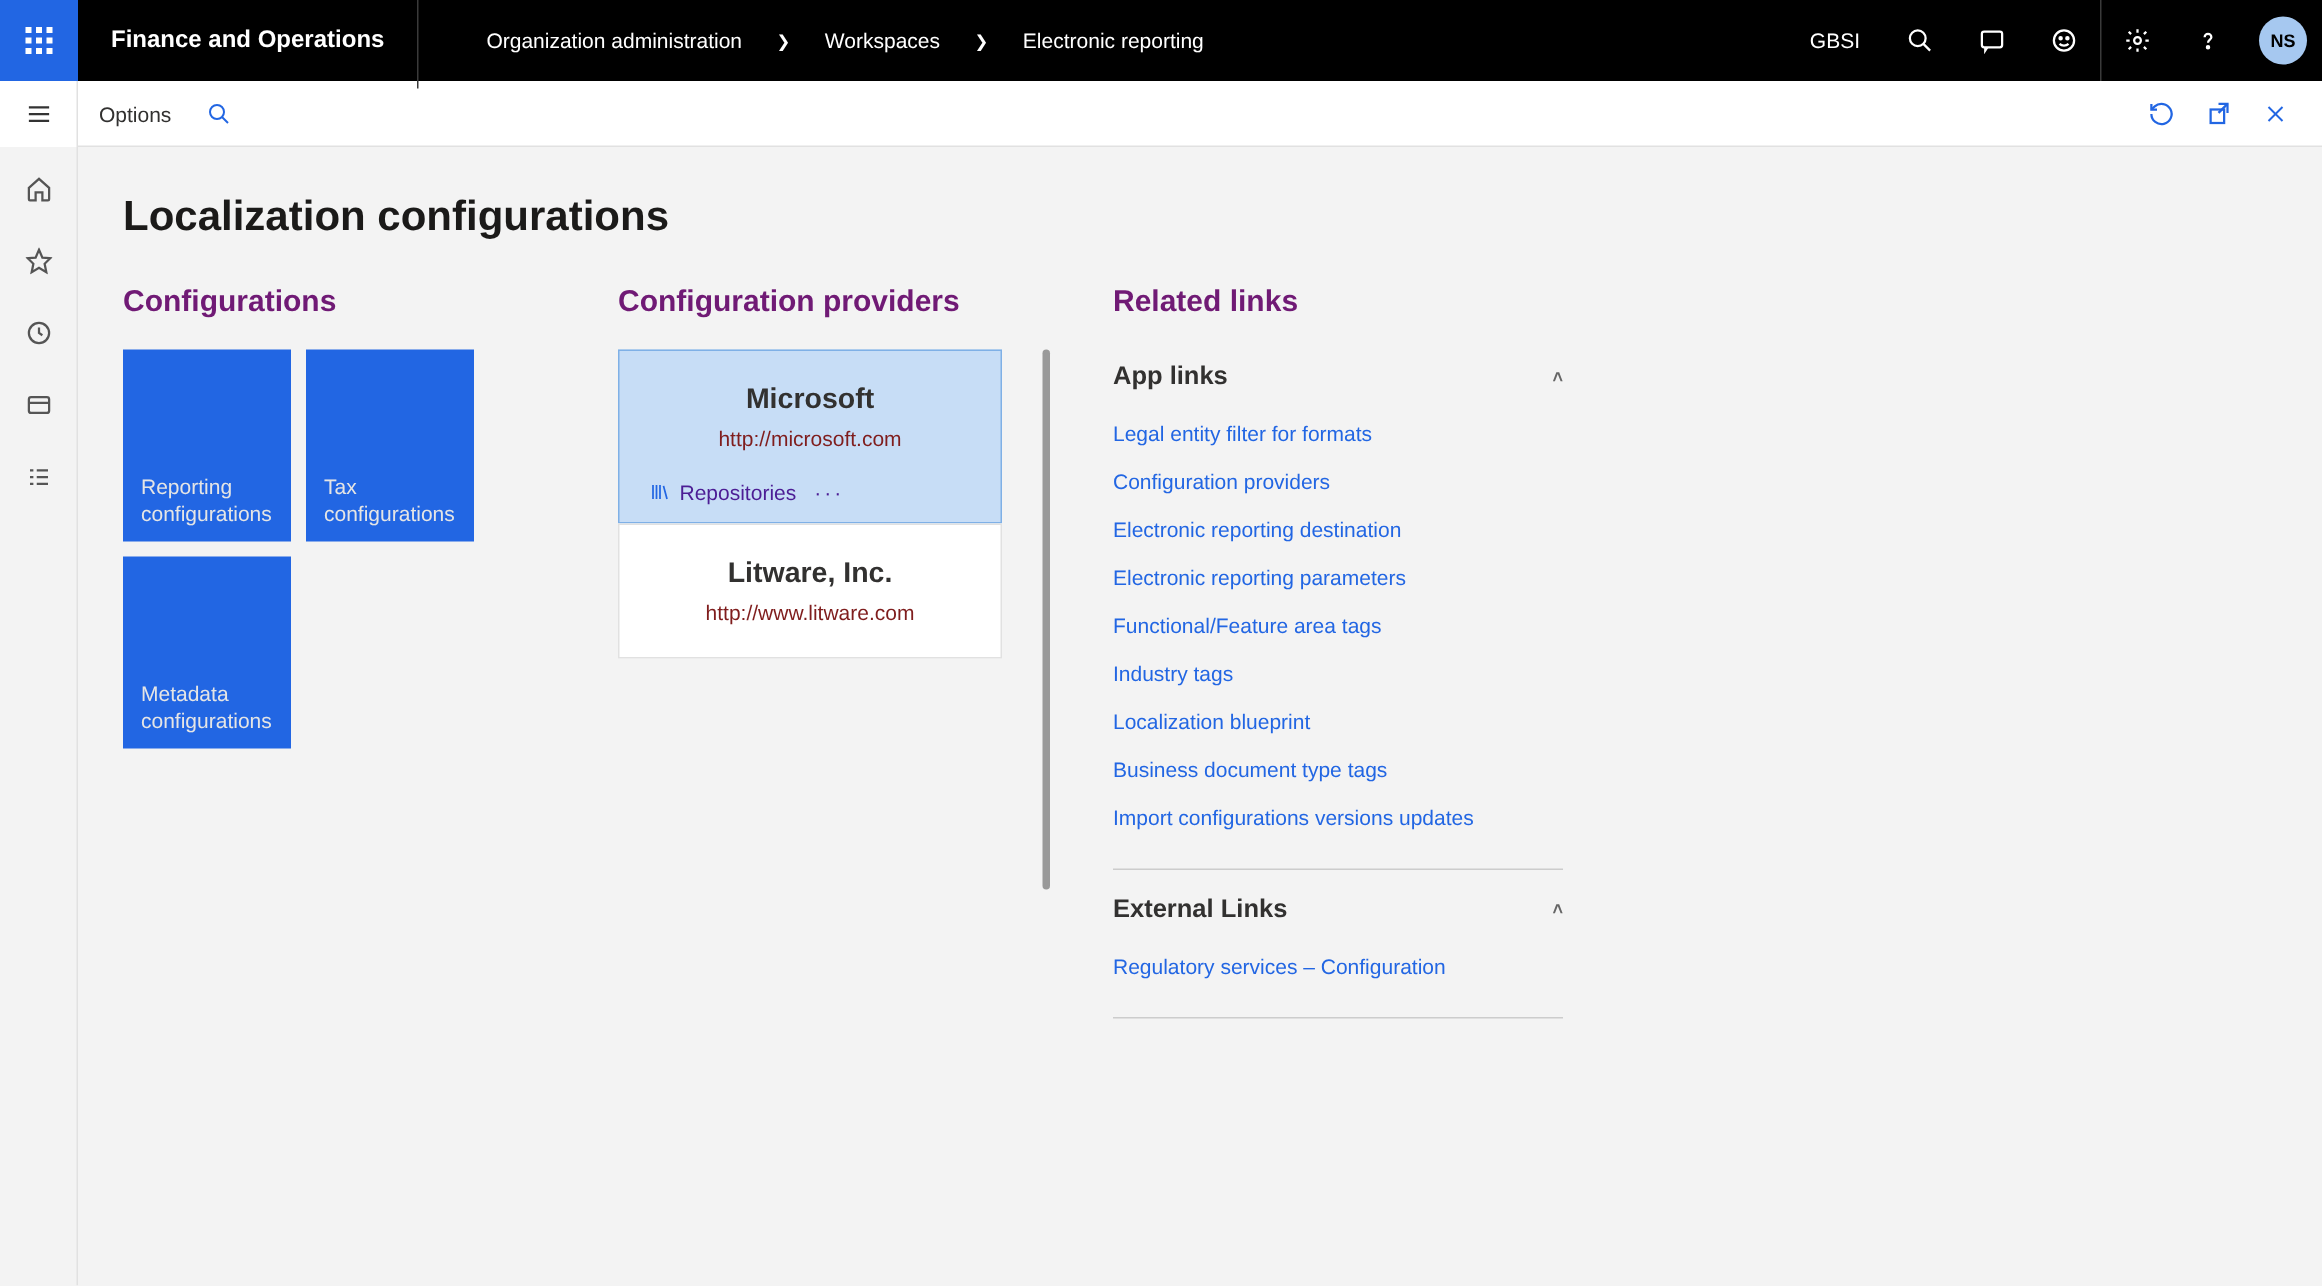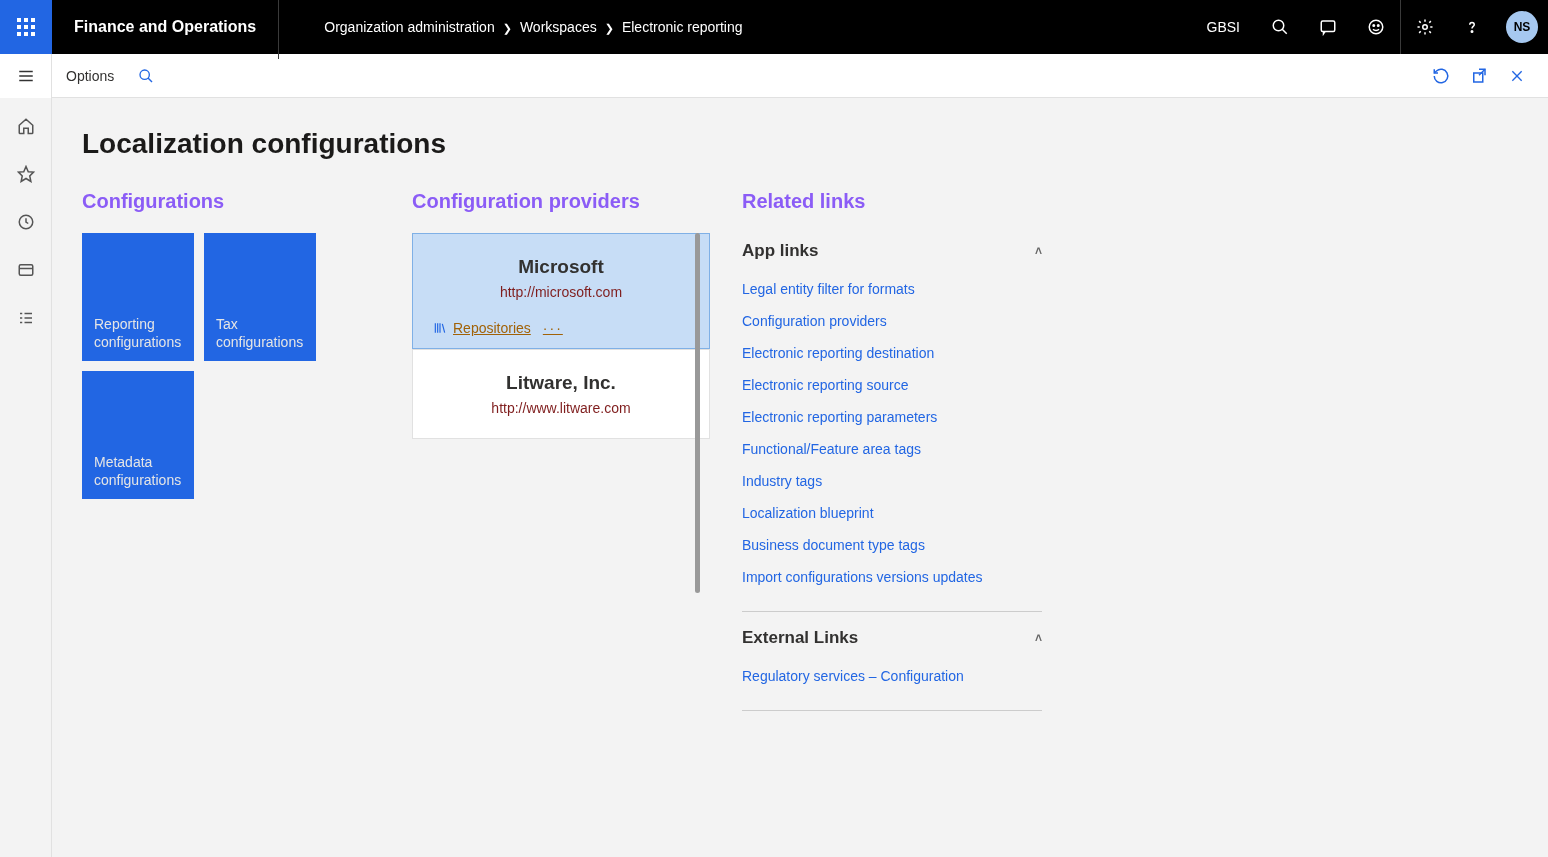--- a/index.html
+++ b/index.html
@@ -39,23 +39,23 @@
   font-size: 16px;
   padding: 0 22px;
   border-right: 1px solid #3a3a3a;
   height: 64px;
   display: flex;
   align-items: center;
   min-width: 220px;
 }
 .breadcrumb {
   display: flex;
-  align-items: flex-end;
+  align-items: center;
   margin-left: 45px;
-  gap: 8px;
+  gap: 23px;
   font-size: 14px;
 }
 .breadcrumb span { color: #fff; }
 .chev { font-size: 11px; color: #aaa; }
 .top-spacer { flex: 1; }
 .org-label { margin-right: 16px; font-size: 14px; }
 .black-icon {
   width: 48px;
   height: 54px;
   display: flex;
@@ -114,49 +114,49 @@
   gap: 16px;
 }
 .rail-icon {
   width: 32px; height: 32px;
   display:flex;align-items:center;justify-content:center;
   color:#666; cursor:pointer; border-radius:4px;
 }
 .content { flex: 1; padding: 30px 30px 10px 30px; overflow: auto; }
 .page-title { font-size: 28px; font-weight: 600; margin-bottom: 30px; color: #1b1a19;}
 .cols { display: flex; gap: 50px; align-items: flex-start;}
-.col-header { font-size: 20px; font-weight: 600; margin-bottom: 20px; color: #8b5cf6;}
+.col-header { font-size: 20px; font-weight: 600; margin-bottom: 20px; color: #701a75;}
 .tiles-col { width: 280px; }
 .tiles { display: flex; flex-wrap: wrap; gap: 10px; }
 .tile {
   width: 112px;
   height: 128px;
   background: #2266e3;
   color: #e5e5e5;
   padding: 10px 12px;
   display: flex;
   align-items: flex-end;
   font-size: 14px;
   line-height: 1.3;
   cursor: pointer;
 }
 .providers-col { width: 280px; position: relative;}
 .prov-scroll { position: relative; }
 .prov-card {
-  width: 298px;
+  width: 256px;
   padding: 22px 20px 12px 20px;
   background: #fff;
   border: 1px solid #e1e1e1;
   text-align: center;
   cursor: pointer;
 }
 .prov-card.sel { background: #c7ddf6; border: 1px solid #7fb0e6; }
 .prov-title { font-size: 19px; font-weight: 600; margin-bottom: 6px; }
 .prov-url { font-size: 14px; color: #7f1d1d; margin-bottom: 20px;}
-.prov-actions { display: flex; align-items: flex-end; gap: 12px; color: #a16207; font-size: 14px; text-decoration: underline;}
+.prov-actions { display: flex; align-items: flex-end; gap: 12px; color: #4c1d95; font-size: 14px;}
 .prov-actions .repos { display: flex; align-items: center; gap: 6px; cursor: pointer;}
 .prov-actions .more { cursor:pointer; letter-spacing: 2px;}
 .prov-card.litware .prov-url { margin-bottom: 10px; }
 .prov-scrollbar {
   position: absolute;
   right: -8px;
   top: 0;
   width: 5px;
   height: 360px;
   background: #999;
@@ -368,21 +368,20 @@
         <div class="col-header">Related links</div>
 
         <div class="sec-head">
           <span>App links</span>
           <span class="arr">˄</span>
         </div>
         <div class="link-list">
           <div class="link-item">Legal entity filter for formats</div>
           <div class="link-item">Configuration providers</div>
           <div class="link-item">Electronic reporting destination</div>
-          <div class="link-item">Electronic reporting source</div>
           <div class="link-item">Electronic reporting parameters</div>
           <div class="link-item">Functional/Feature area tags</div>
           <div class="link-item">Industry tags</div>
           <div class="link-item">Localization blueprint</div>
           <div class="link-item">Business document type tags</div>
           <div class="link-item">Import configurations versions updates</div>
         </div>
 
         <div class="sec-div"></div>
         <div class="sec-head">

